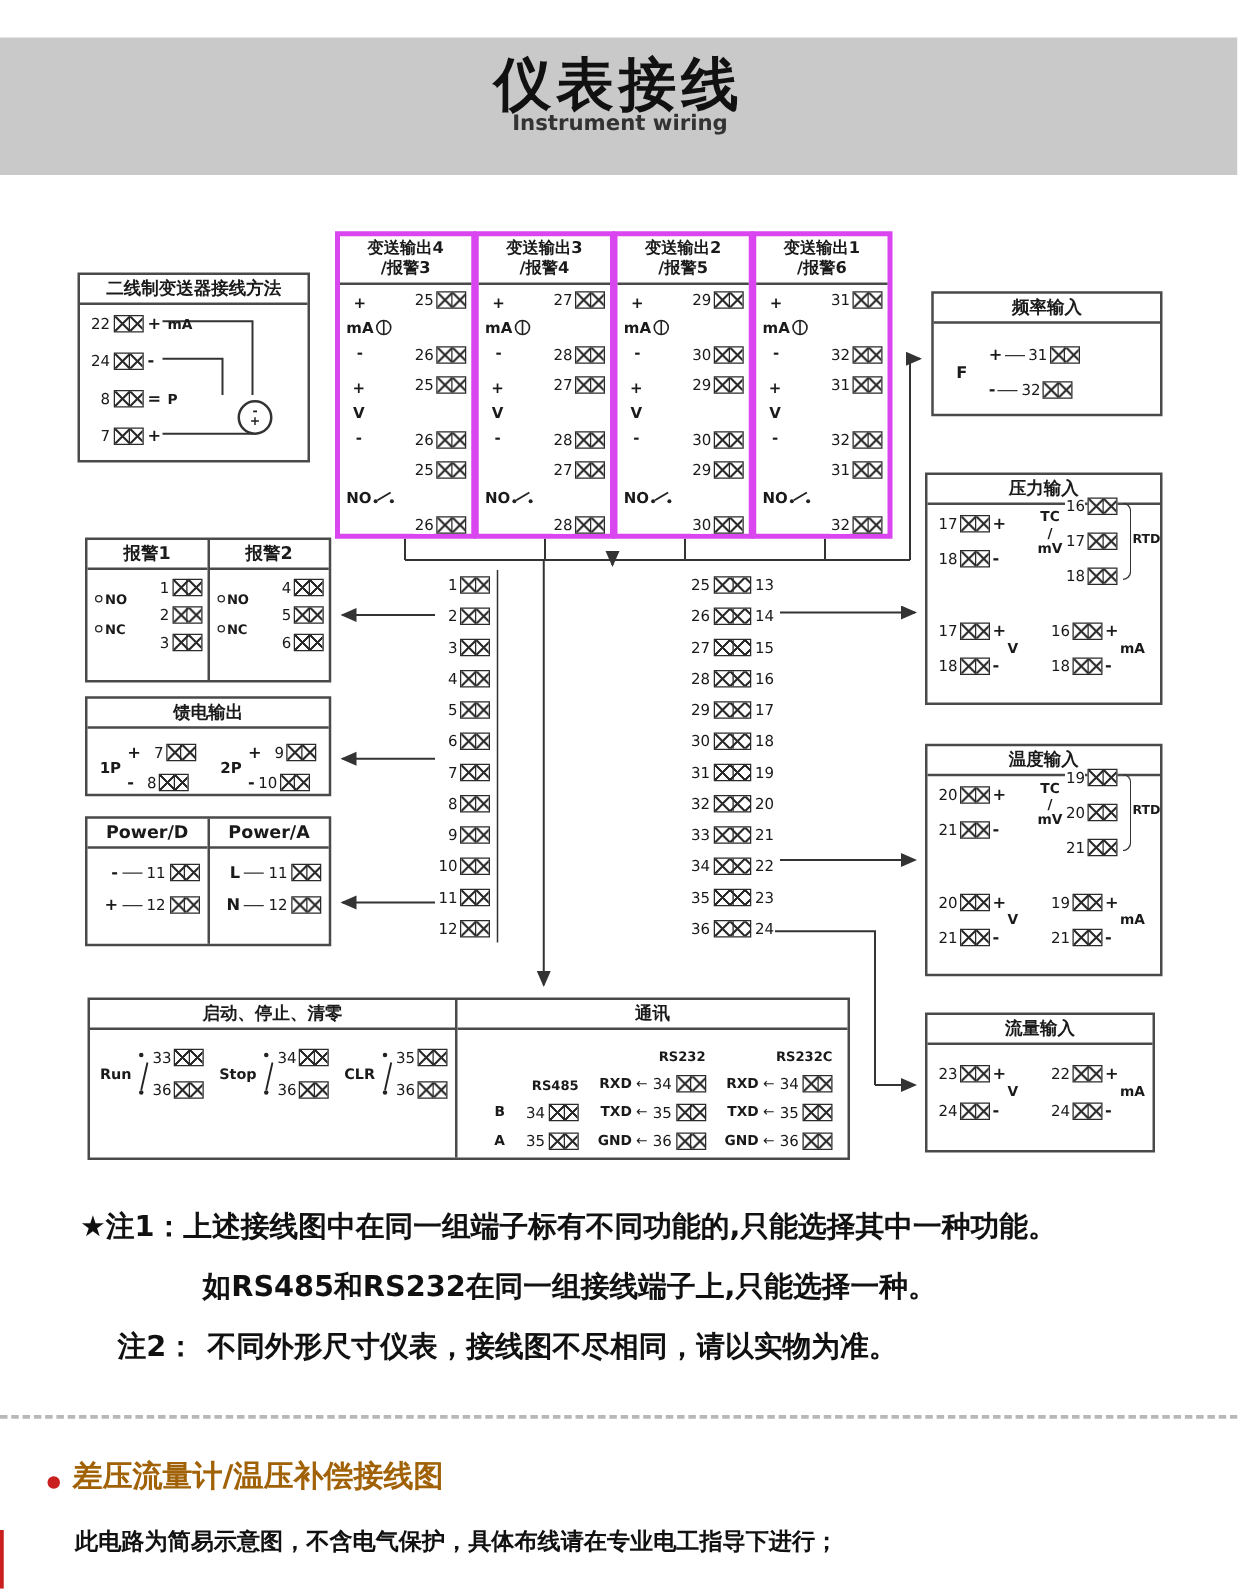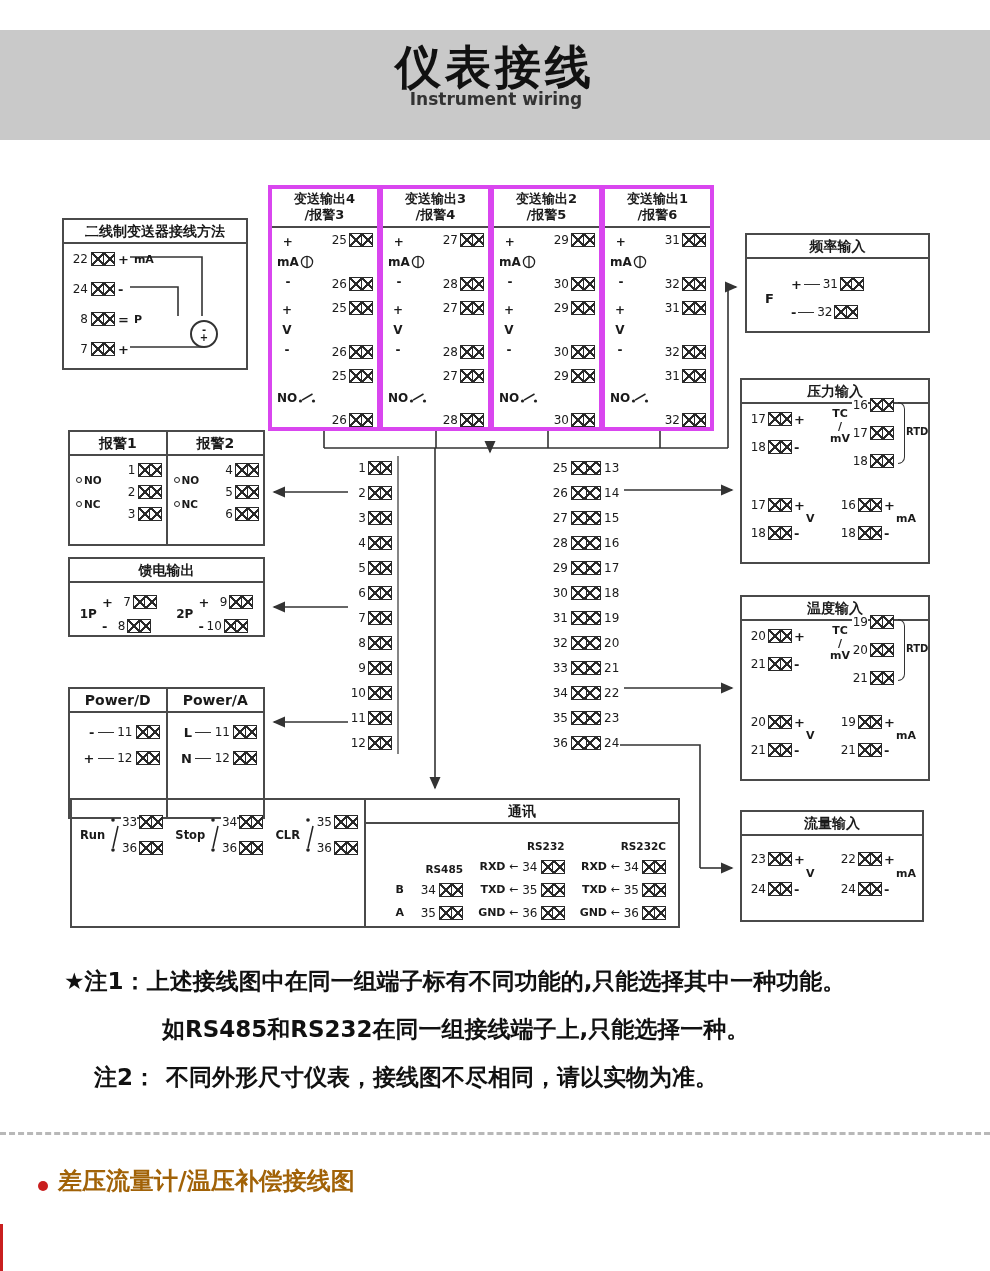--- a/index.html
+++ b/index.html
@@ -525,21 +525,21 @@
           <div class="frow">
               <span class="sgn">-</span>
               <span class="n">10</span>
               <span class="t"></span>
             </div>
         </div>
       </div>
     </div>
   </div>
 
-  <div class="box twocol" style="left:68px;top:687px;width:197px;height:132px">
+  <div class="box twocol" style="left:68px;top:653px;width:197px;height:104px">
     <div class="pcol first">
       <div class="btitle">Power/D</div>
       <div class="prows">
         <div class="prow2">
             <span class="sgn">-</span>
             <span class="wire"></span>
             <span class="n">11</span>
             <span class="t"></span>
           </div>
         <div class="prow2">
@@ -837,20 +837,21 @@
     <div class="smlbl" style="left:154px;top:55px">mA</div>
     <div class="pabs" style="left:98px;top:70px">
         <span class="n">24</span>
         <span class="t"></span>
         <span class="sgn">-</span>
       </div>
   </div>
 
   <div class="box twocol" style="left:70px;top:798px;width:610px;height:130px">
     <div class="bleft">
+      <div class="btitle">启动、停止、清零</div>
       <div class="rsgroups">
 
           <div class="rsgroup">
             <span class="rslbl">Run</span>
             <svg class="vswsvg" width="12" height="42">
               <circle cx="6" cy="6" r="1.8"></circle>
               <circle cx="6" cy="36" r="1.8"></circle>
               <line x1="6" y1="34" x2="11" y2="12"></line>
             </svg>
             <div class="rsrows">
@@ -984,15 +985,16 @@
   </div>
   <div class="note" style="left:162px;top:1014px">如RS485和RS232在同一组接线端子上,只能选择一种。</div>
   <div class="note" style="left:94px;top:1062px">
     <span>注2：</span><span style="margin-left:10px">不同外形尺寸仪表，接线图不尽相同，请以实物为准。</span>
   </div>
 
   <div class="dashline"></div>
 
   <div class="bullet"></div>
   <div class="ftitle">差压流量计/温压补偿接线图</div>
+  <div class="fcaption">此电路为简易示意图，不含电气保护，具体布线请在专业电工指导下进行；</div>
   <div class="redge"></div>
 
 </div>
 
 </body></html>

